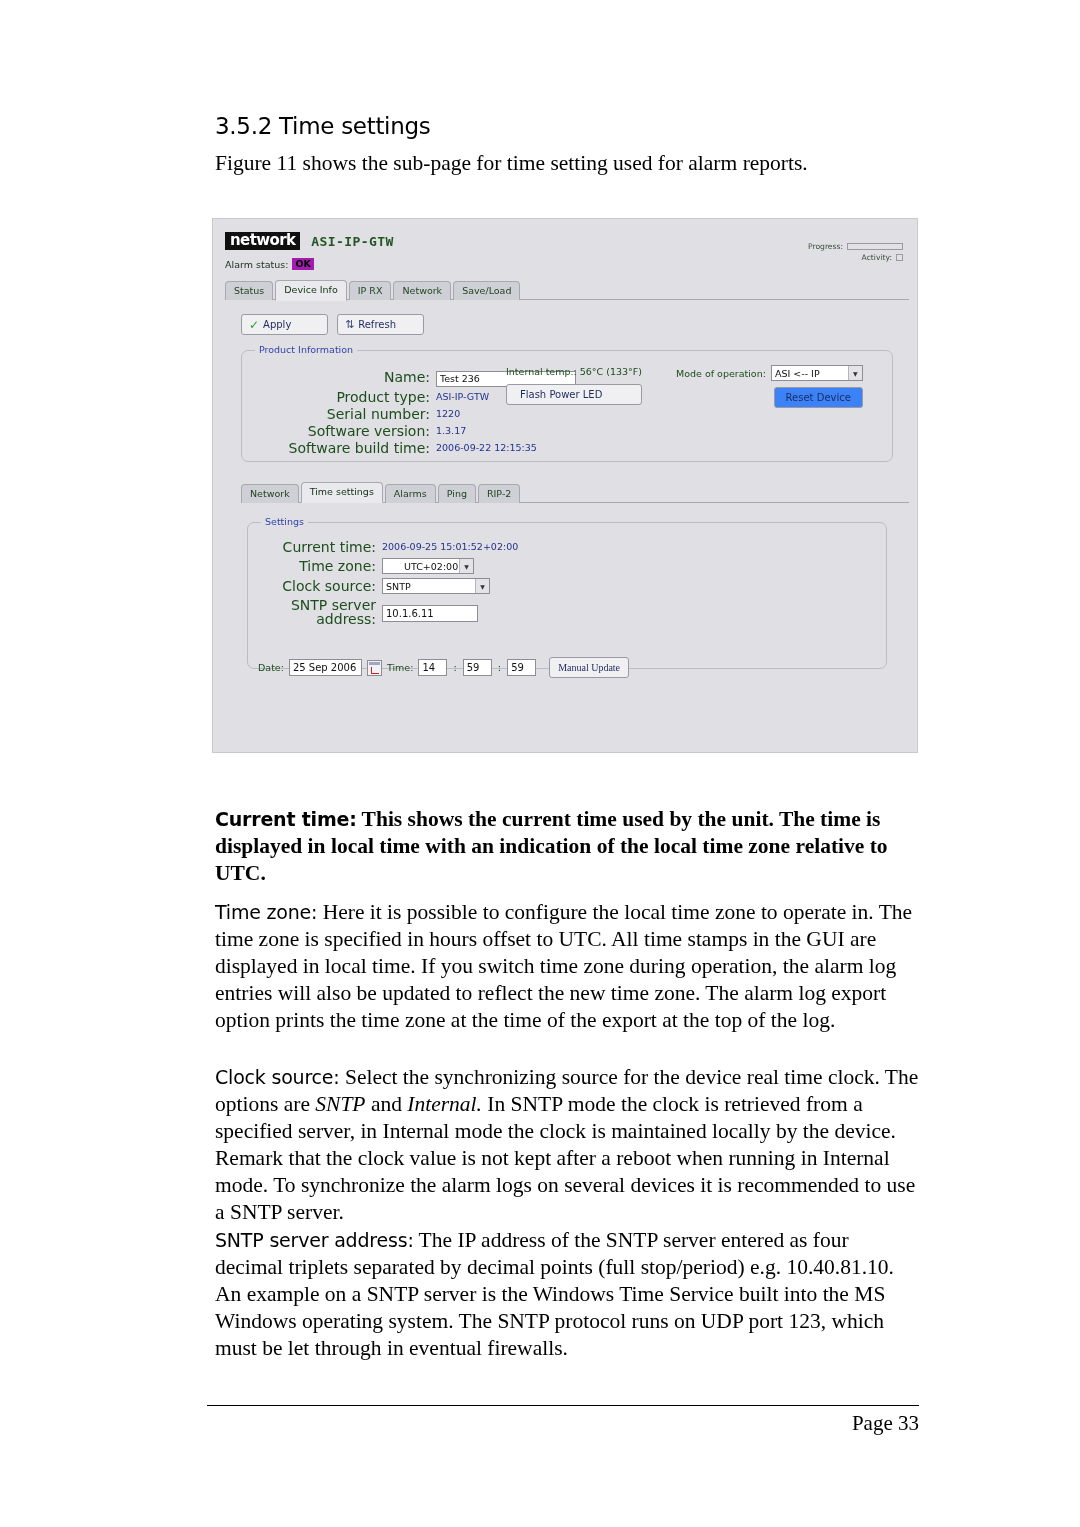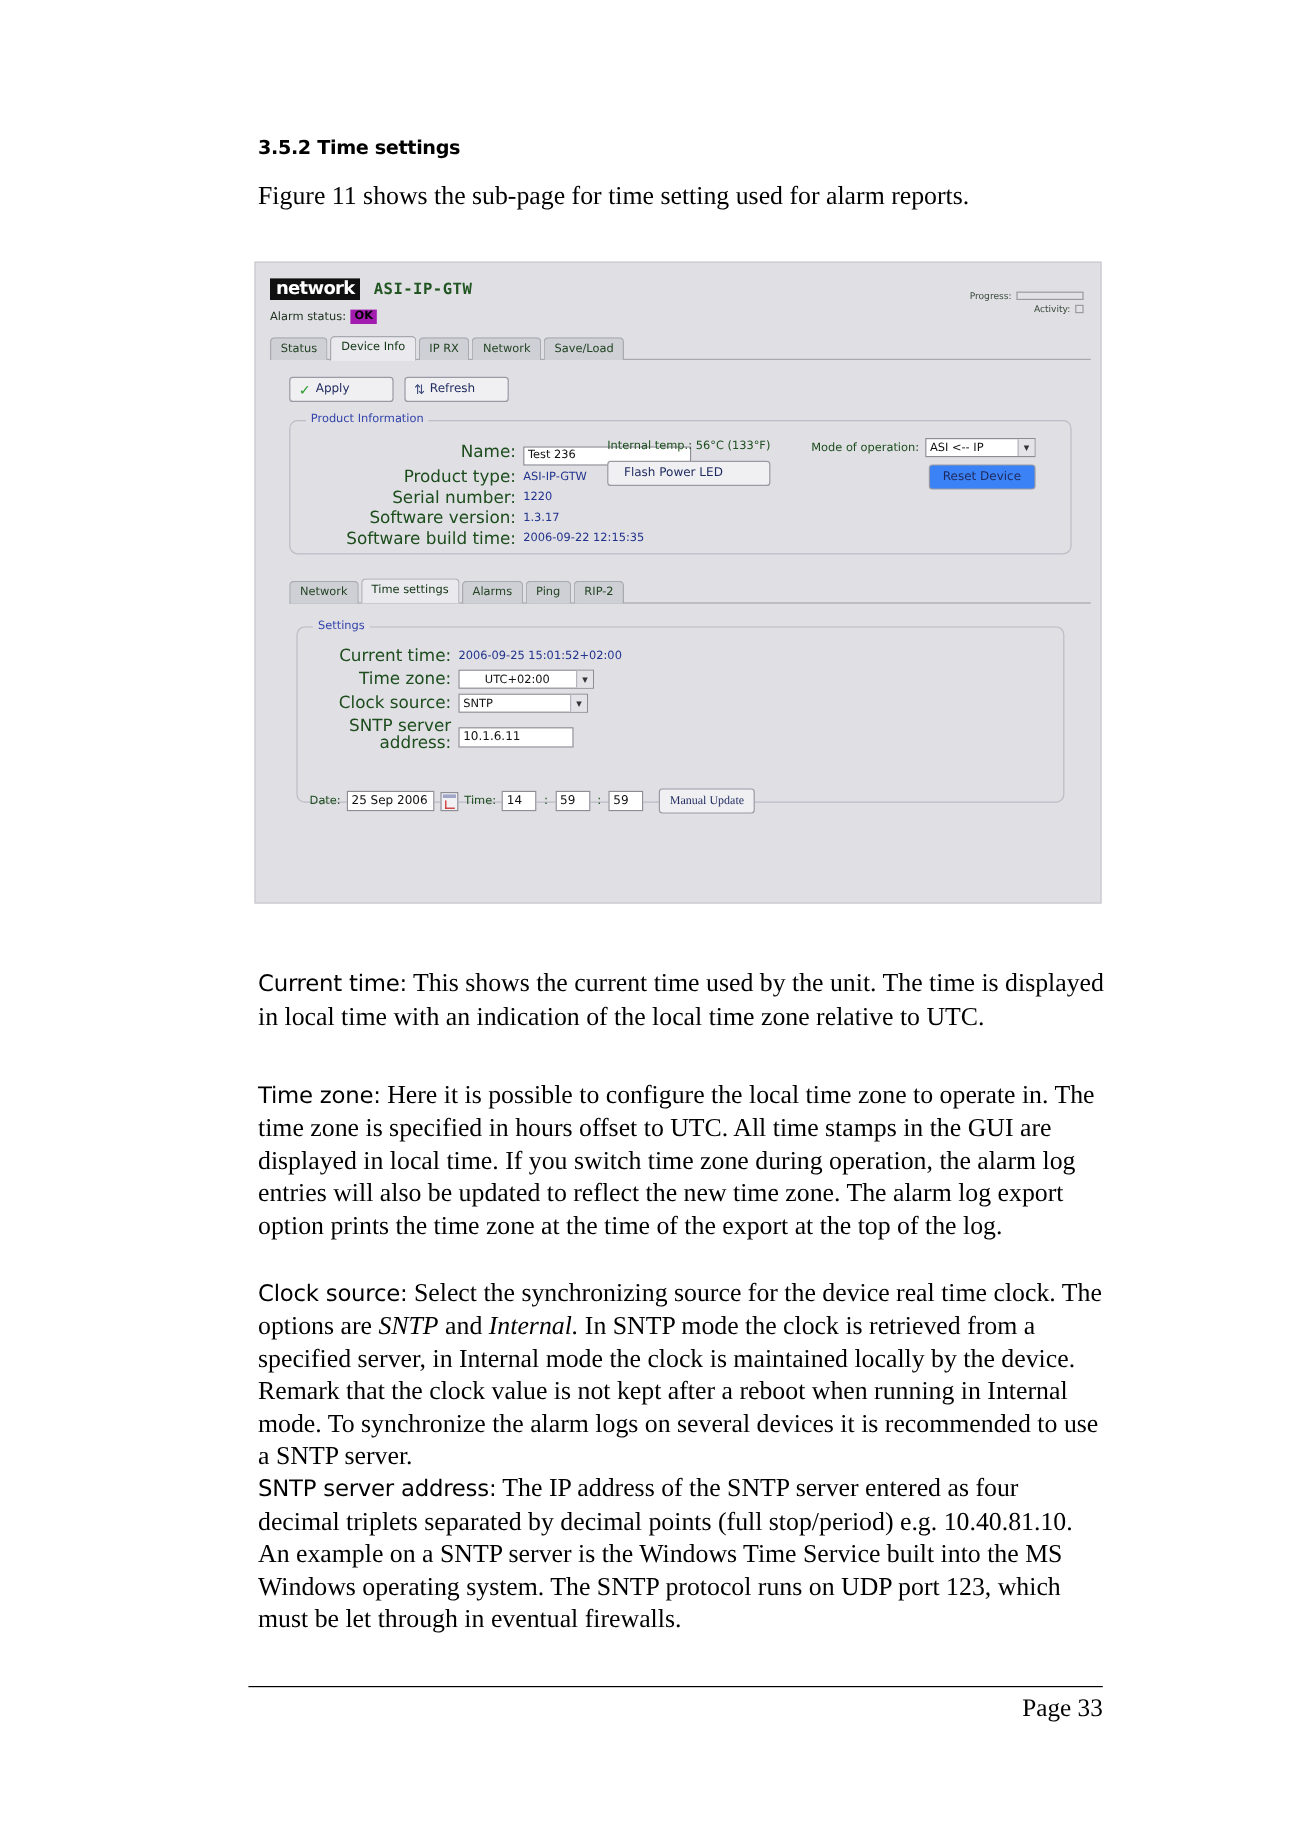--- a/index.html
+++ b/index.html
@@ -43,22 +43,22 @@
     border-top: 1.6px solid #000;
     width: 712px;
   }
 
   
   .section-heading {
     position: absolute;
     left: 215px;
     top: 113px;
     font-family: "DejaVu Sans", sans-serif;
-    font-size: 16px;
-    font-weight: bold;
+    font-size: 23px;
+    font-weight: normal;
     letter-spacing: -0.3px;
     color: #000;
   }
   .intro-line {
     position: absolute;
     left: 215px;
     top: 150px;
     width: 706px;
     font-family: "Liberation Serif", serif;
     font-size: 21.5px;
@@ -369,21 +369,21 @@
   .set-grid {
     position: absolute;
     left: 10px;
     top: 17px;
     display: grid;
     grid-template-columns: 118px auto;
     row-gap: 4px;
     column-gap: 6px;
     align-items: center;
   }
-  #select-tz { width: 113px; padding-left: 21px; }
+  #select-tz { width: 92px; padding-left: 21px; }
   #select-clock { width: 108px; }
   #input-sntp { width: 96px; height: 17px; font-size: 10px; }
 
   .date-row {
     position: absolute;
     left: 10px;
     top: 104px;
     display: flex;
     align-items: center;
     gap: 5px;
@@ -453,21 +453,21 @@
     color: #000;
     text-align: left;
   }
   .term {
     font-family: "DejaVu Sans", sans-serif;
     font-size: 19px;
     letter-spacing: -0.2px;
   }
   .ital { font-style: italic; }
 
-  #par-current  { top: 806px; }
+  #par-current  { top: 806px; font-weight: bold; }
   #par-timezone { top: 899px; }
   #par-clock    { top: 1064px; }
   #par-sntp     { top: 1227px; }
 
   
   .doc-footer {
     position: absolute;
     left: 207px;
     top: 1405px;
     width: 712px;

